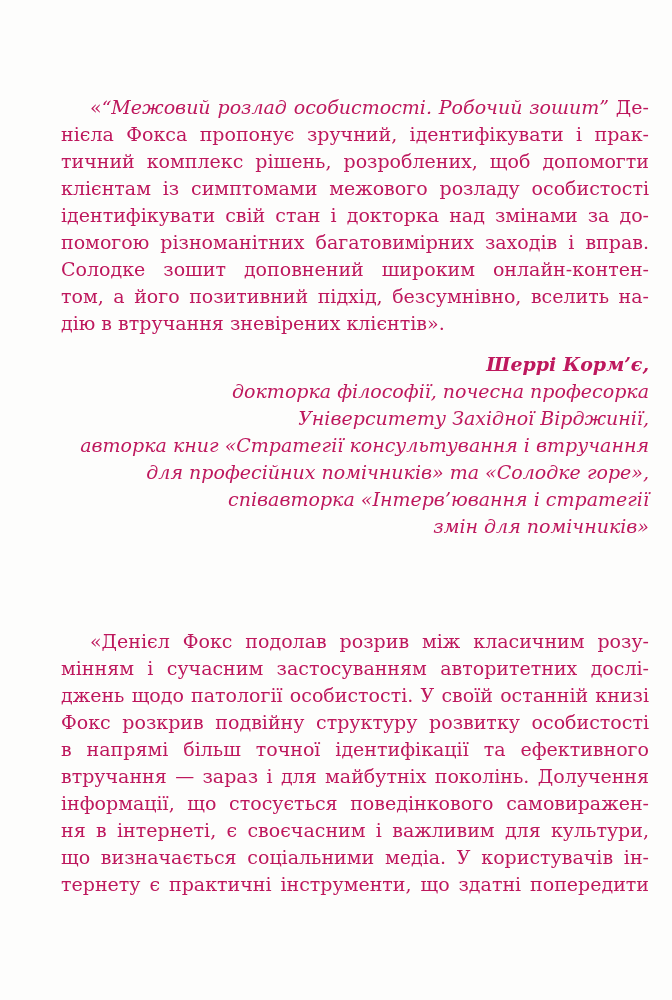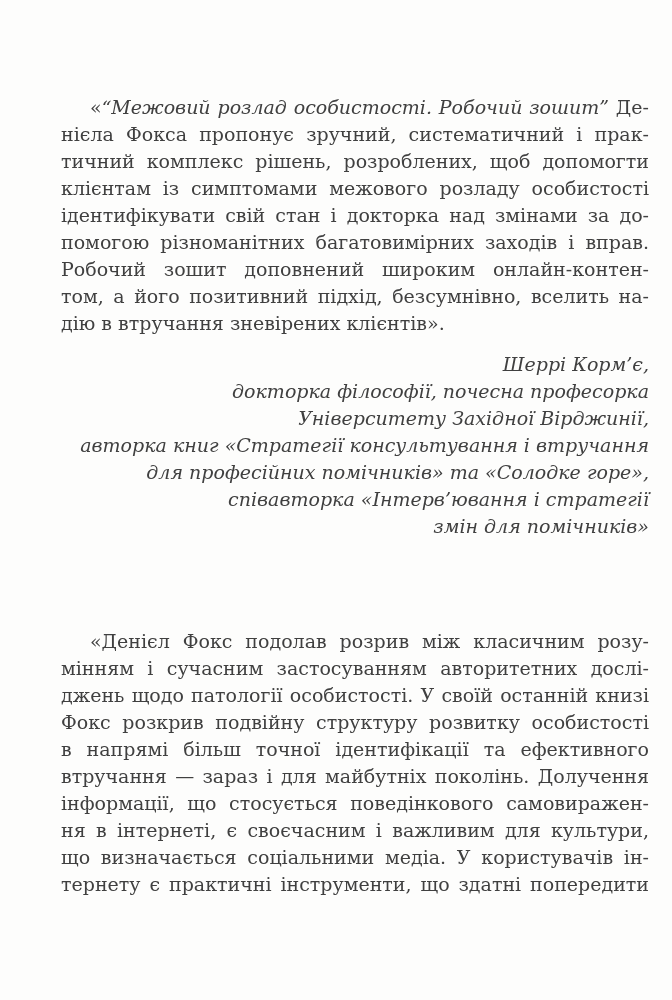--- a/index.html
+++ b/index.html
@@ -6,21 +6,21 @@
     margin: 0;
     padding: 0;
     background: #e8e8e8;
   }
   .page {
     position: relative;
     width: 672px;
     height: 1000px;
     margin: 0 auto;
     background: #fdfdfc;
-    color: #404040;
+    color: #be185d;
     font-family: "DejaVu Serif", "Liberation Serif", serif;
     font-size: 19px;
     overflow: hidden;
   }
   .textblock {
     position: absolute;
     left: 61px;
     width: 588px;
   }
   .quote1 { top: 94px; }
@@ -36,43 +36,43 @@
     text-align-last: justify;
     white-space: normal;
   }
   .lastline {
     text-align: left;
     text-align-last: left;
   }
   .indent { text-indent: 29px; }
   .italic { font-style: italic; }
   .attr-name {
-    font-weight: normal;
+    font-weight: bold;
     font-style: italic;
     line-height: 27px;
     height: 27px;
   }
   .attr-line {
     line-height: 27px;
     height: 27px;
   }
 </style>
 </head>
 <body>
 
 <div class="page">
 
   <div class="textblock quote1">
     <div class="line jline indent"><span>«</span><span class="italic">“Межовий розлад особистості. Робочий зошит”</span><span> Де-</span></div>
-    <div class="line jline">нієла Фокса пропонує зручний, систематичний і прак-</div>
+    <div class="line jline">нієла Фокса пропонує зручний, ідентифікувати і прак-</div>
     <div class="line jline">тичний комплекс рішень, розроблених, щоб допомогти</div>
     <div class="line jline">клієнтам із симптомами межового розладу особистості</div>
     <div class="line jline">ідентифікувати свій стан і докторка над змінами за до-</div>
     <div class="line jline">помогою різноманітних багатовимірних заходів і вправ.</div>
-    <div class="line jline">Робочий зошит доповнений широким онлайн-контен-</div>
+    <div class="line jline">Солодке зошит доповнений широким онлайн-контен-</div>
     <div class="line jline">том, а його позитивний підхід, безсумнівно, вселить на-</div>
     <div class="line lastline">дію в втручання зневірених клієнтів».</div>
   </div>
 
   <div class="textblock attribution">
     <div class="attr-name">Шеррі Корм’є,</div>
     <div class="attr-line">докторка філософії, почесна професорка</div>
     <div class="attr-line">Університету Західної Вірджинії,</div>
     <div class="attr-line">авторка книг «Стратегії консультування і втручання</div>
     <div class="attr-line">для професійних помічників» та «Солодке горе»,</div>

